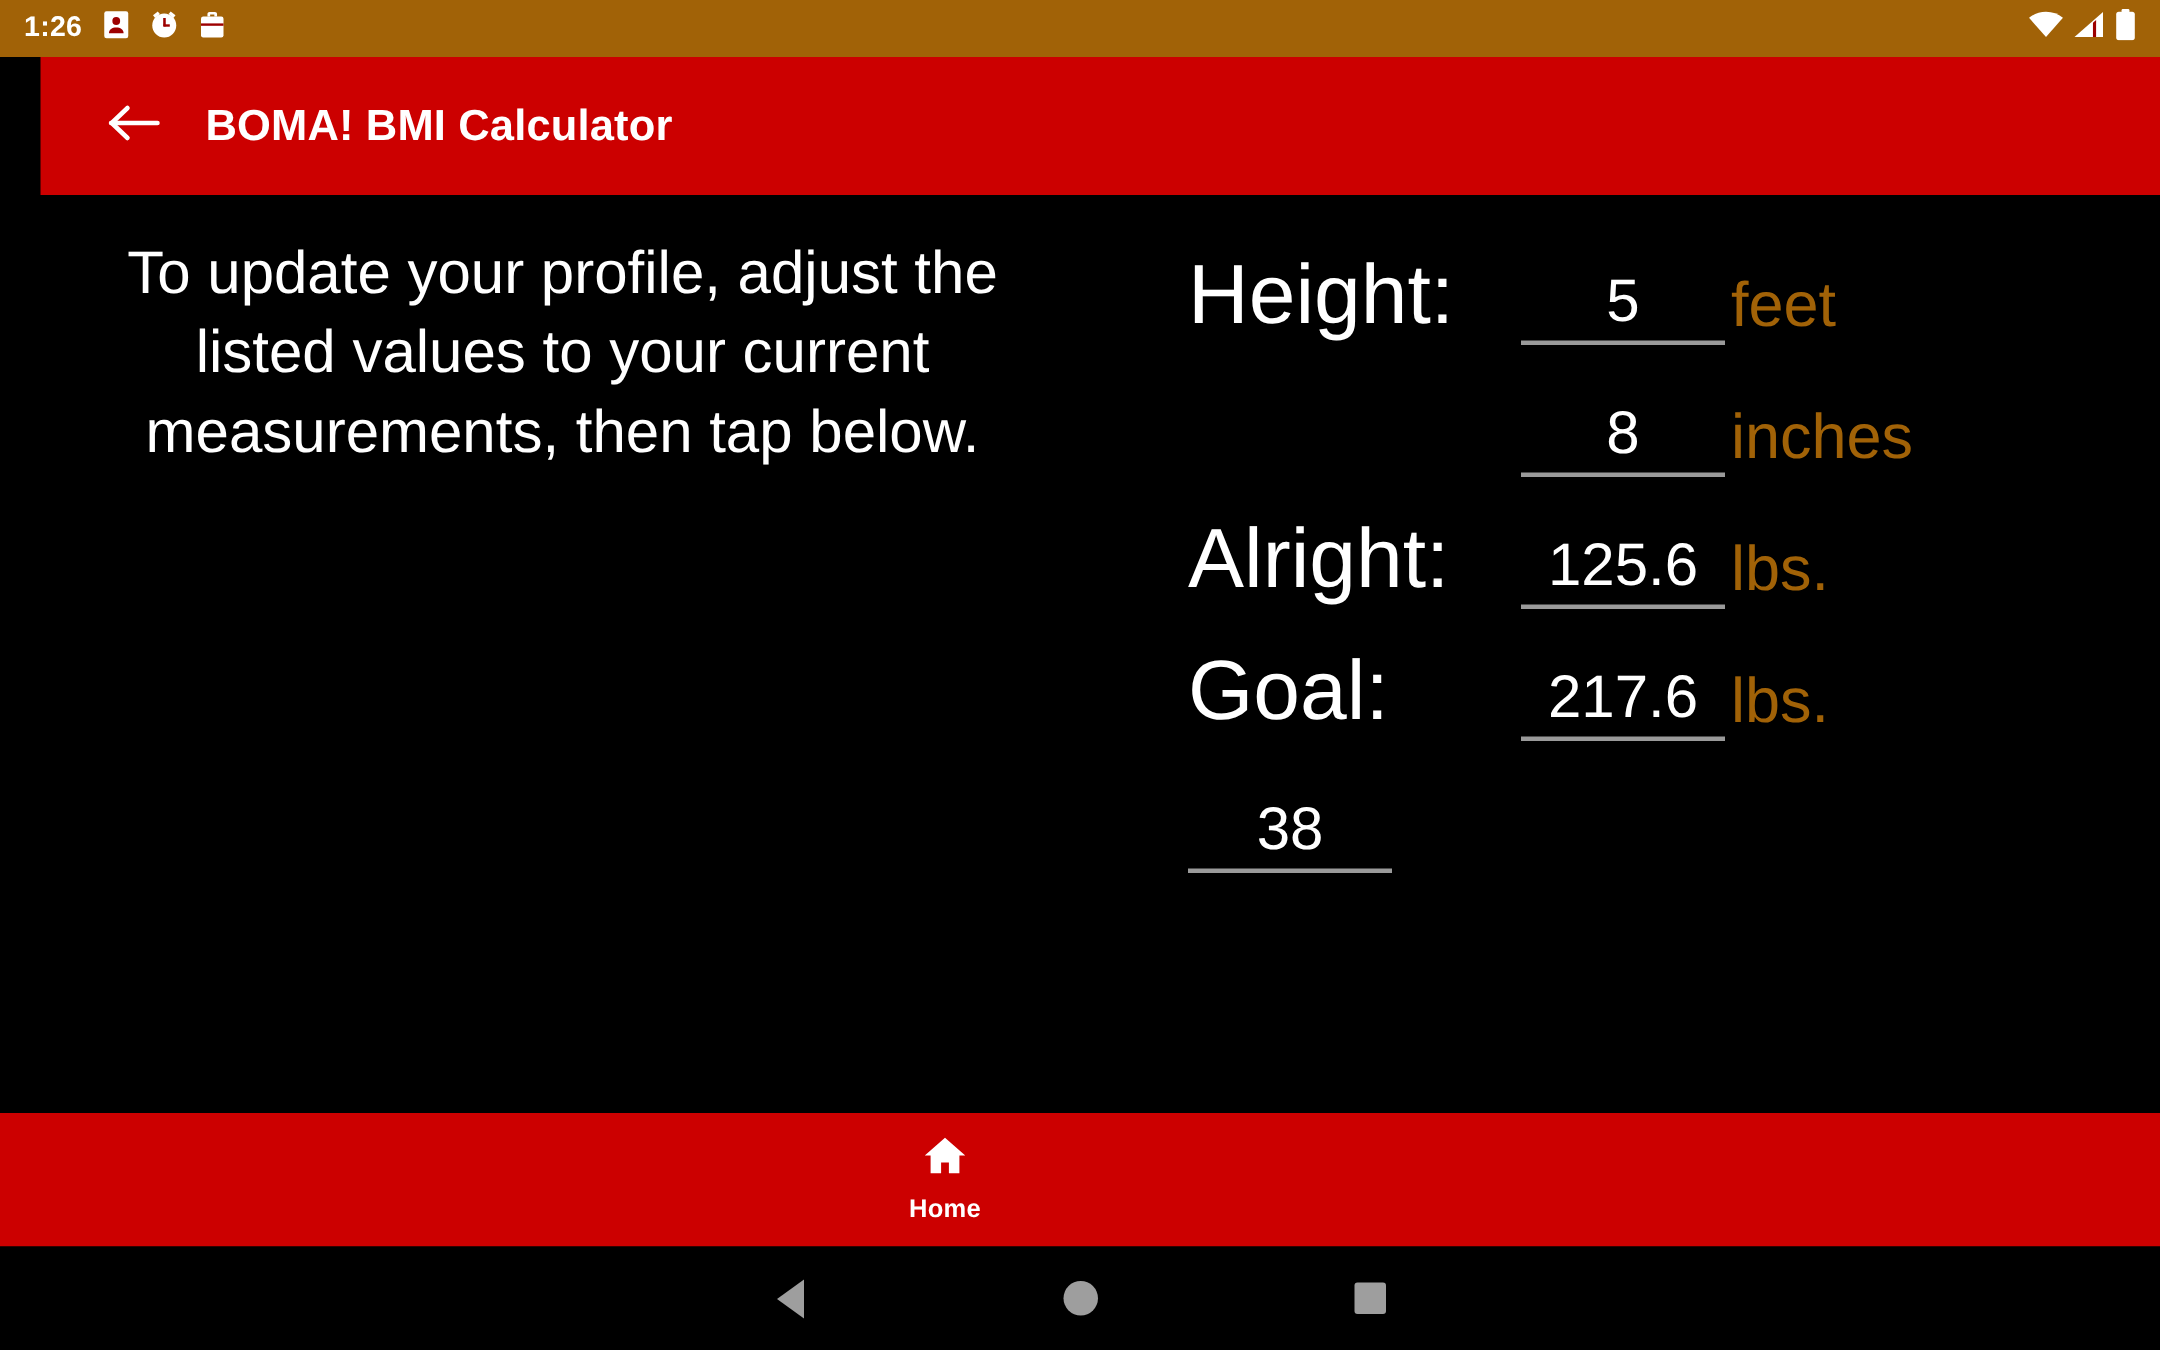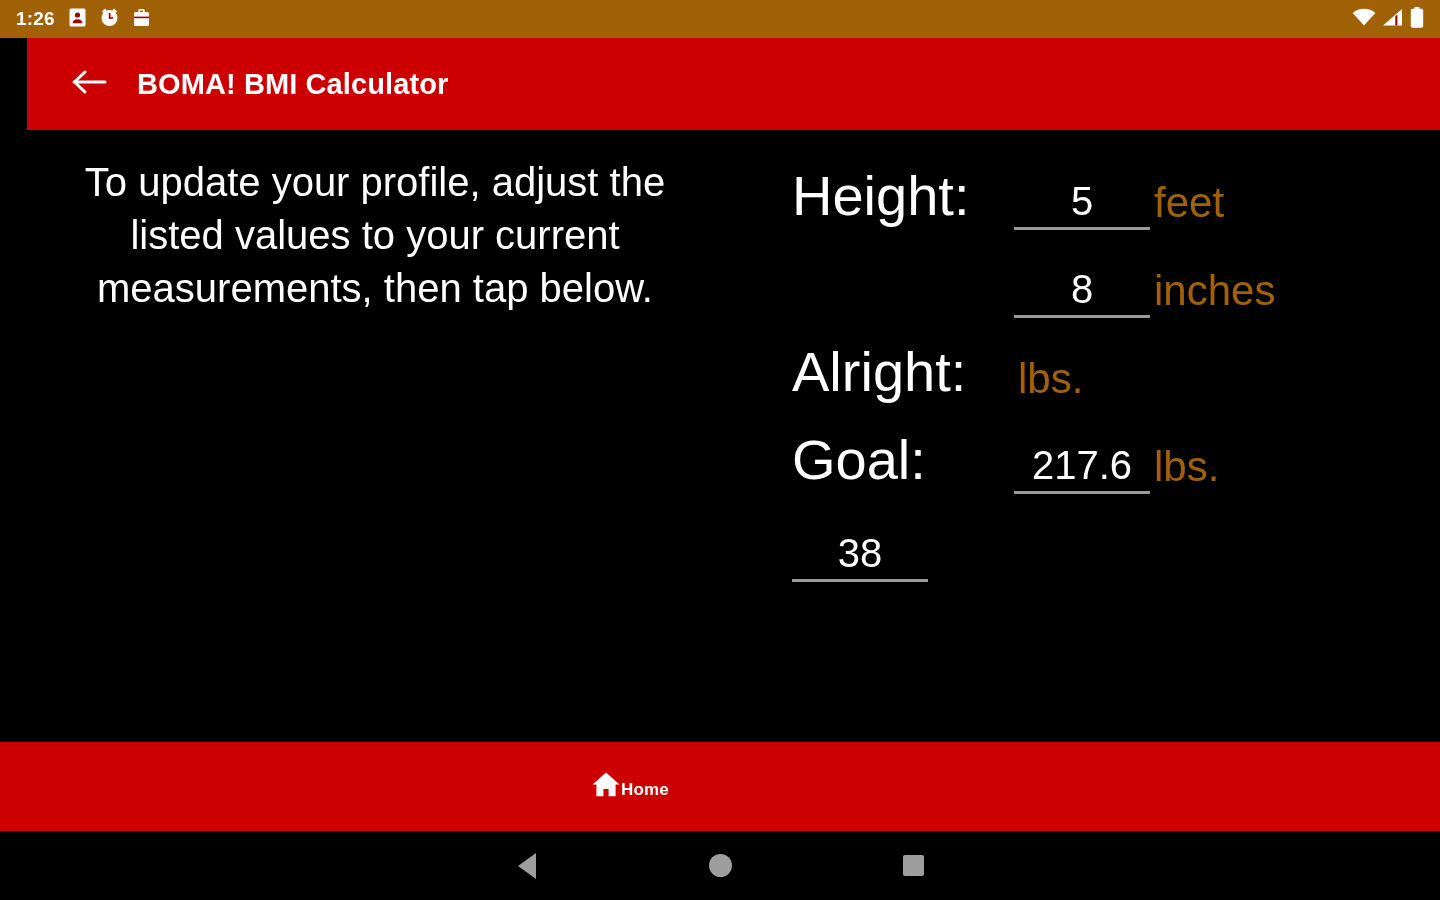--- a/index.html
+++ b/index.html
@@ -82,21 +82,21 @@
   }
   .field-row.indent .field-label { visibility:hidden; }
 
   
   .bottomnav {
     position:absolute; top:742px; left:0; width:1440px; height:89px;
     background:#cc0000;
     display:flex; align-items:center; justify-content:center;
   }
   .navitem {
-    display:flex; align-items:center; justify-content:center;
+    display:flex; flex-direction:column; align-items:center; justify-content:center;
     cursor:pointer; padding:0 18px;
   }
   .navitem.home { margin-right:180px; }
   .navlabel {
     color:#ffffff; font-size:17px; font-weight:bold; margin-top:7px;
     letter-spacing:0.2px;
   }
 
   
   .androidnav {
@@ -204,20 +204,21 @@
         </div>
 
         <div class="field-row indent">
           <div class="field-label">Height:</div>
           <div class="field-input">8</div>
           <div class="field-unit">inches</div>
         </div>
 
         <div class="field-row">
           <div class="field-label">Alright:</div>
+          <div class="field-input">125.6</div>
           <div class="field-unit">lbs.</div>
         </div>
 
         <div class="field-row">
           <div class="field-label">Goal:</div>
           <div class="field-input">217.6</div>
           <div class="field-unit">lbs.</div>
         </div>
 
         <div class="field-row">

